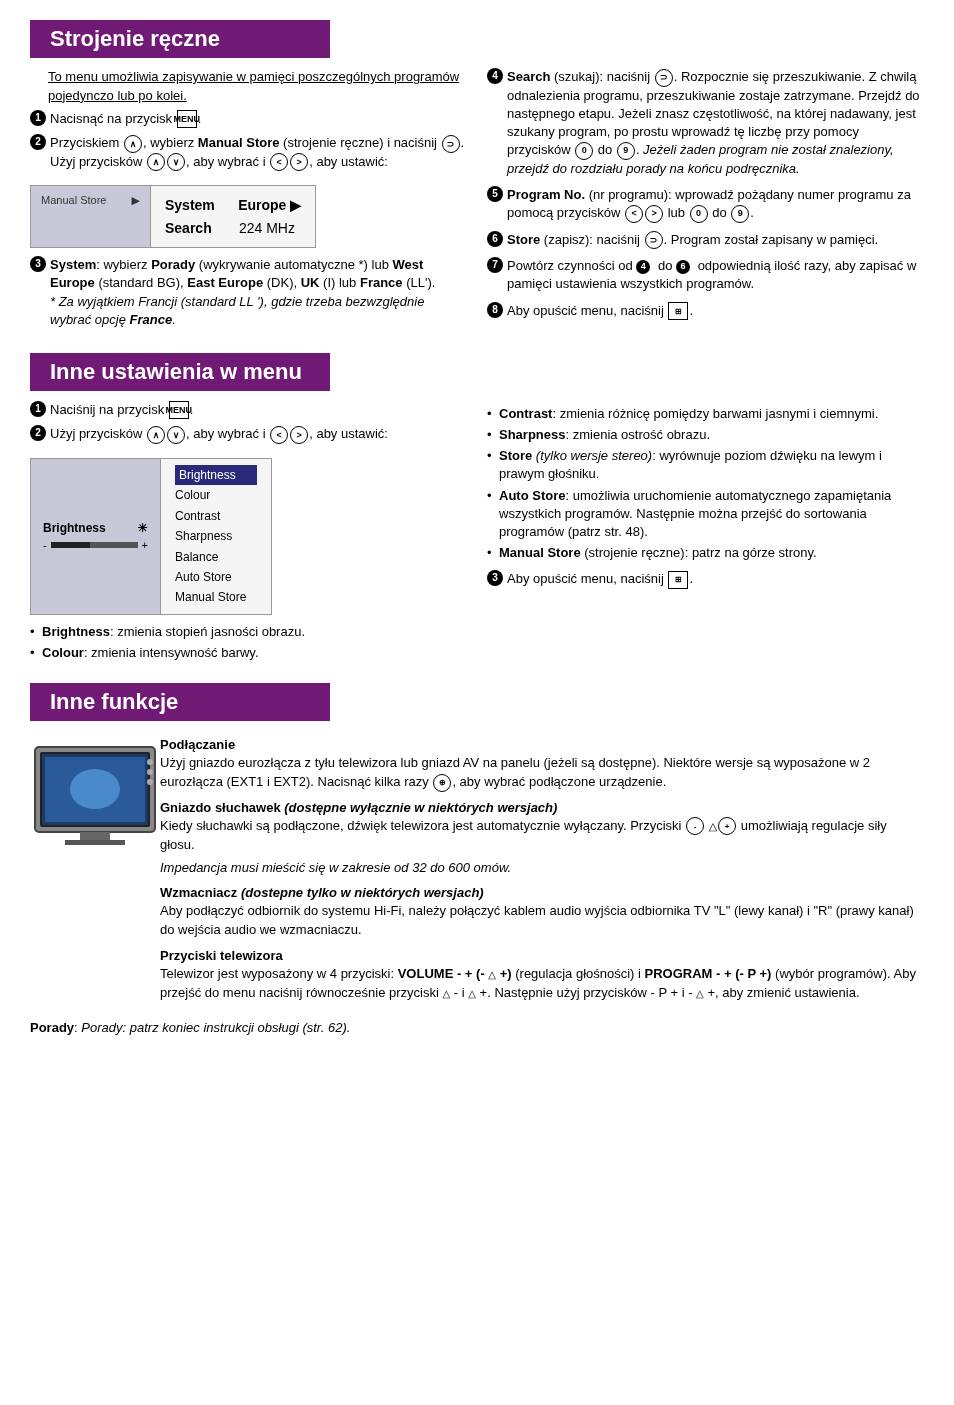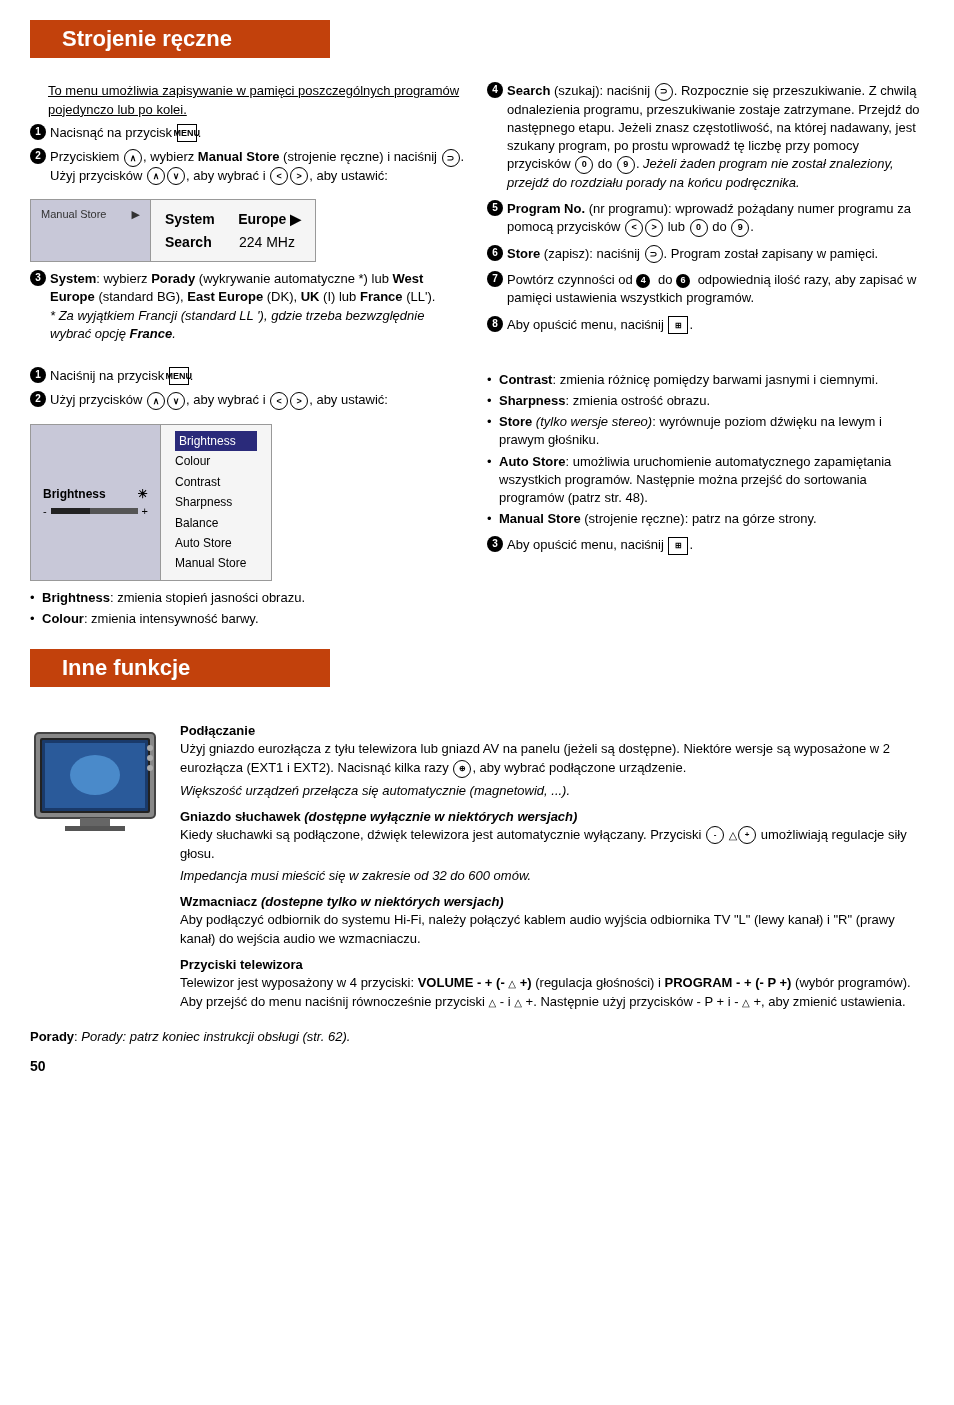--- a/index.html
+++ b/index.html
@@ -12,26 +12,26 @@
       min-height: 1405px;
       padding: 20px 30px;
     }
     .page-container {
       max-width: 900px;
       margin: 0 auto;
     }
 
     
     .section-header {
-      background: #c2410c;
+      background: #701a75;
       color: #fff;
       font-size: 22px;
       font-weight: bold;
-      padding: 6px 32px;
-      margin-bottom: 24px;
+      padding: 6px 20px;
+      margin-bottom: 10px;
       display: inline-block;
       min-width: 300px;
     }
 
     
     .section {
       margin-bottom: 18px;
     }
 
     .two-col {
@@ -172,22 +172,22 @@
     }
     .bullet-list li::before {
       content: "•";
       position: absolute;
       left: 0;
     }
 
     
     .inne-funkcje-body {
       display: flex;
-      gap: 20px;
-      margin-top: 12px;
+      gap: 0;
+      margin-top: 6px;
     }
     .tv-image {
       width: 130px;
       flex-shrink: 0;
     }
     .tv-svg {
       width: 130px;
       height: 120px;
     }
     .inne-text {
@@ -285,20 +285,21 @@
 
         <div class="step" style="margin-bottom:8px;">
           <span class="circle-num-filled">8</span>
           <span>Aby opuścić menu, naciśnij <span class="btn-square" style="font-size:8px;">⊞</span>.</span>
         </div>
       </div>
     </div>
   </div>
 
   <div class="section">
+    <div class="section-header">Inne ustawienia w menu</div>
 
     <div class="two-col">
       <div class="col-left">
 
         <div class="step">
           <span class="circle-num-filled">1</span>
           <span>Naciśnij na przycisk <span class="btn-square">MENU</span>.</span>
         </div>
 
         <div class="step">
@@ -379,21 +380,20 @@
           <rect x="15" y="20" width="100" height="65" fill="#2a5a9a"></rect>
           <ellipse cx="65" cy="52" rx="25" ry="20" fill="#4a8aca"></ellipse>
         </svg>
       </div>
 
       <div class="inne-text">
 
         <div class="inne-subsection">
           <span class="inne-subsection-title">Podłączanie</span>
           <p>Użyj gniazdo eurozłącza z tyłu telewizora lub gniazd AV na panelu (jeżeli są dostępne). Niektóre wersje są wyposażone w 2 eurozłącza (EXT1 i EXT2). Nacisnąć kilka razy <span class="btn-circle" style="font-size:8px;">⊕</span>, aby wybrać podłączone urządzenie.</p>
-          <p class="italic"><em>Większość urządzeń przełącza się automatycznie (magnetowid, ...).</em></p>
         </div>
 
         <div class="inne-subsection">
           <span class="inne-subsection-title"><strong>Gniazdo słuchawek</strong> <em>(dostępne wyłącznie w niektórych wersjach)</em></span>
           <p>Kiedy słuchawki są podłączone, dźwięk telewizora jest automatycznie wyłączany. Przyciski <span class="btn-circle" style="font-size:8px;">-</span> <span style="font-size:11px;">△</span><span class="btn-circle" style="font-size:8px;">+</span> umożliwiają regulacje siły głosu.</p>
           <p class="italic"><em>Impedancja musi mieścić się w zakresie od 32 do 600 omów.</em></p>
         </div>
 
         <div class="inne-subsection">
           <span class="inne-subsection-title"><strong>Wzmacniacz</strong> <em>(dostepne tylko w niektórych wersjach)</em></span>
@@ -402,17 +402,16 @@
 
         <div class="inne-subsection">
           <span class="inne-subsection-title"><strong>Przyciski telewizora</strong></span>
           <p>Telewizor jest wyposażony w 4 przyciski: <strong>VOLUME - + (-</strong> <span style="font-size:10px;">△</span> <strong>+)</strong> (regulacja głośności) i <strong>PROGRAM - + (- P +)</strong> (wybór programów). Aby przejść do menu naciśnij równocześnie przyciski <span style="font-size:10px;">△</span> - i <span style="font-size:10px;">△</span> +. Następnie użyj przycisków - P + i - <span style="font-size:10px;">△</span> +, aby zmienić ustawienia.</p>
         </div>
 
       </div>
     </div>
 
     <p style="margin-top:8px;"><strong>Porady</strong>: <em>Porady: patrz koniec instrukcji obsługi (str. 62).</em></p>
-    <p class="page-num">50</p>
 
   </div>
 
 </div>
 
 </body></html>

